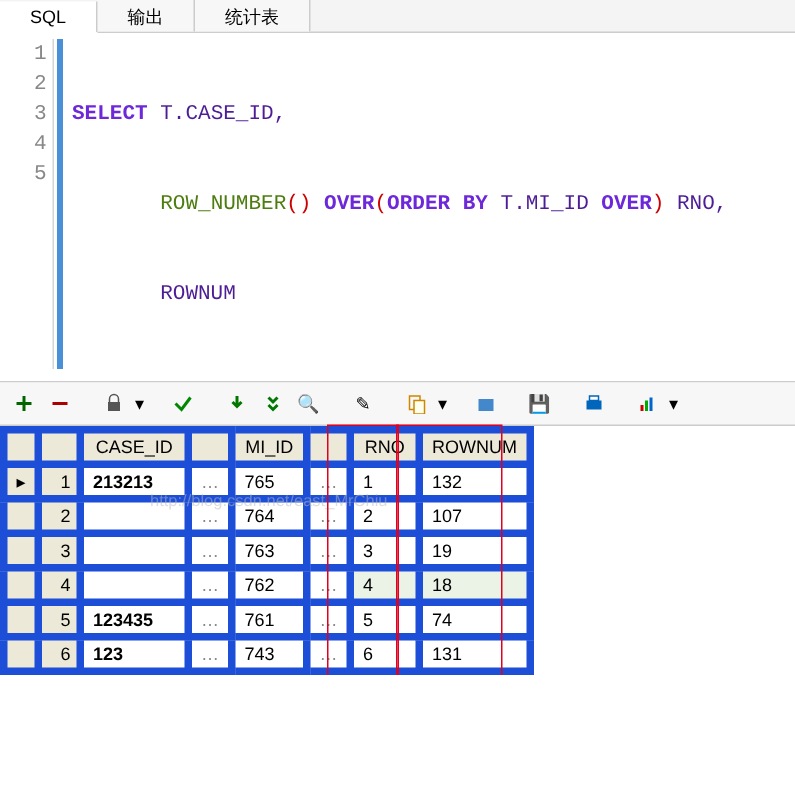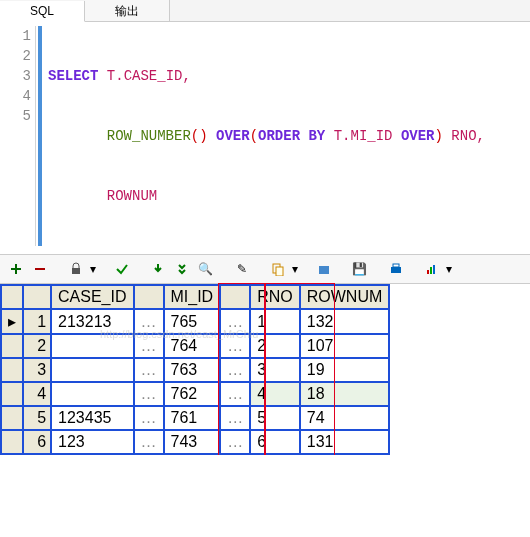--- a/index.html
+++ b/index.html
@@ -1,63 +1,64 @@
 <!DOCTYPE html>
 <html><head>
 <meta charset="utf-8">
 <style>
   * { box-sizing: border-box; margin: 0; padding: 0; }
   body { font-family: "Segoe UI", Tahoma, Arial, sans-serif; font-size: 12px; background: #fff; color: #000; }
 
   
   .tabs { display: flex; border-bottom: 1px solid #ccc; background: #f4f4f4; height: 22px; }
-  .tab { padding: 3px 30px; border-right: 1px solid #ccc; cursor: pointer; background: #f7f7f7; }
+  .tab { padding: 3px 20px; border-right: 1px solid #ccc; cursor: pointer; background: #f7f7f7; }
   .tab.active { background: #fff; border-bottom: 1px solid #fff; position: relative; top: 1px; }
 
   
   .editor { display: flex; font-family: Consolas, "Courier New", monospace; font-size: 14px; padding: 4px 0 8px 0; border-bottom: 1px solid #ccc; }
   .gutter { width: 36px; text-align: right; color: #888; padding-right: 4px; border-right: 1px solid #d4d4d4; line-height: 20px; }
   .gutter div { height: 20px; }
   .left-border { width: 4px; background: #4a90d9; margin-left: 2px; }
   .code { padding-left: 6px; line-height: 20px; white-space: pre; }
   .code div { height: 20px; }
   .kw { color: #6d28d9; font-weight: bold; }
-  .id { color: #be185d; }
+  .id { color: #4c1d95; }
   .fn { color: #4d7c0f; }
   .paren { color: #c00; }
   .cursor { border-right: 1px solid #000; }
 
   
   .toolbar { display: flex; align-items: center; gap: 4px; padding: 4px 6px; border-bottom: 1px solid #ccc; background: #f7f7f7; min-height: 28px; }
   .tbtn { width: 20px; height: 20px; display: inline-flex; align-items: center; justify-content: center; cursor: pointer; border-radius: 2px; }
   .sep { width: 8px; }
 
   
   .grid-wrap { position: relative; }
   table.grid { border-collapse: collapse; width: auto; }
-  table.grid th, table.grid td { border: 2px solid #1d4ed8; padding: 2px 6px; height: 20px; font-size: 16px; }
+  table.grid th, table.grid td { border: 5px solid #1d4ed8; padding: 2px 6px; height: 20px; font-size: 12px; }
   table.grid th { background: #ece9d8; font-weight: normal; text-align: center; }
   table.grid .rownum-hdr { width: 28px; background: #ece9d8; text-align: right; padding-right: 4px; }
   table.grid td.rownum { background: #ece9d8; text-align: right; width: 28px; padding-right: 4px; }
-  table.grid td.txt { text-align: left; min-width: 70px; }
+  table.grid td.txt { text-align: left; min-width: 70px; font-weight: bold; }
   table.grid td.num { text-align: left; min-width: 46px; }
   .ellips { color: #888; font-size: 10px; padding-left: 4px; }
   .arrow-cell { width: 14px; background: #ece9d8; text-align:center; }
   .row-arrow { color: #000; }
 
   .highlight1, .highlight2 { position: absolute; border: 1px solid #e00020; pointer-events: none; }
   .odd-rn { background: #eaf3e6; }
   .watermark { position: absolute; left: 100px; top: 44px; color: #bbb; font-size: 11px; pointer-events:none; opacity:0.5; }
 </style>
 </head>
 <body>
 
 <div class="tabs">
   <div class="tab active">SQL</div>
   <div class="tab">输出</div>
+  <div class="tab">统计表</div>
 </div>
 
 <div class="editor">
   <div class="gutter">
     <div>1</div>
       <div>2</div>
       <div>3</div>
       <div>4</div>
       <div>5</div>
   </div>

